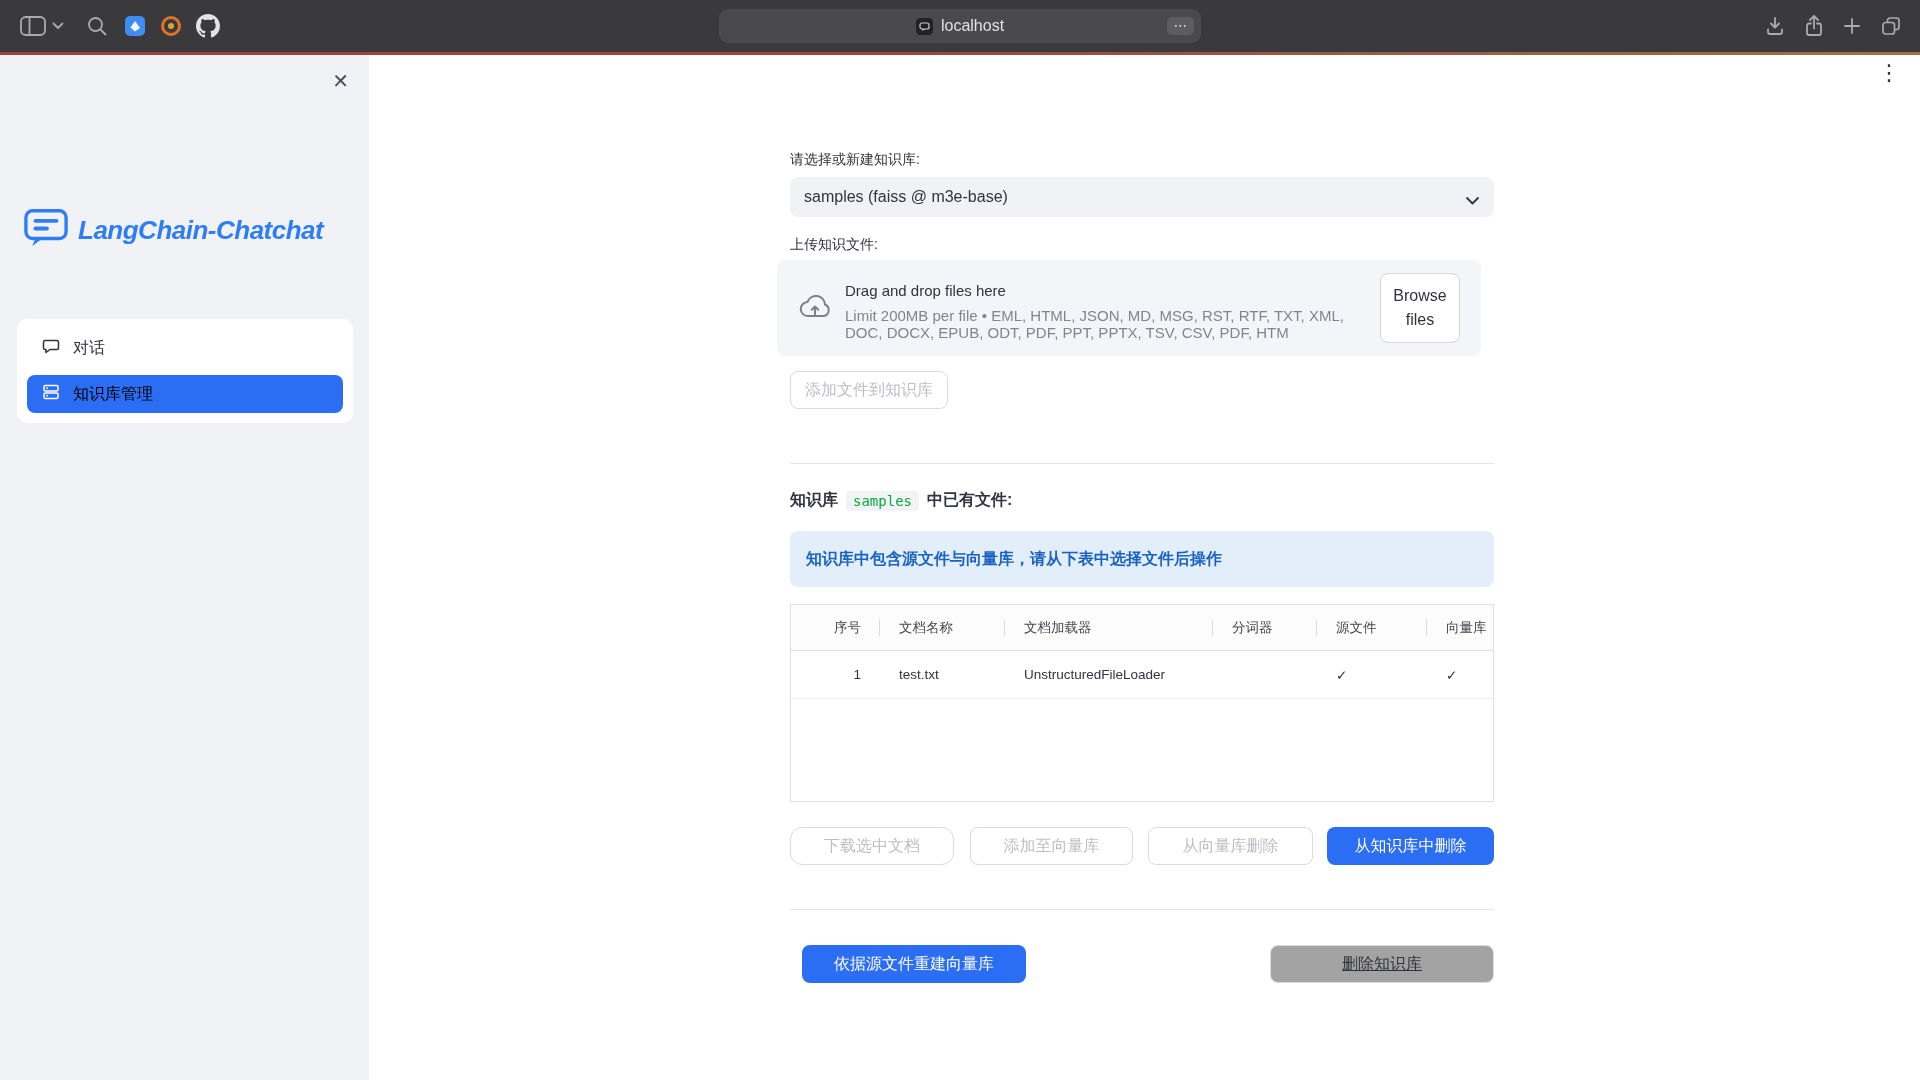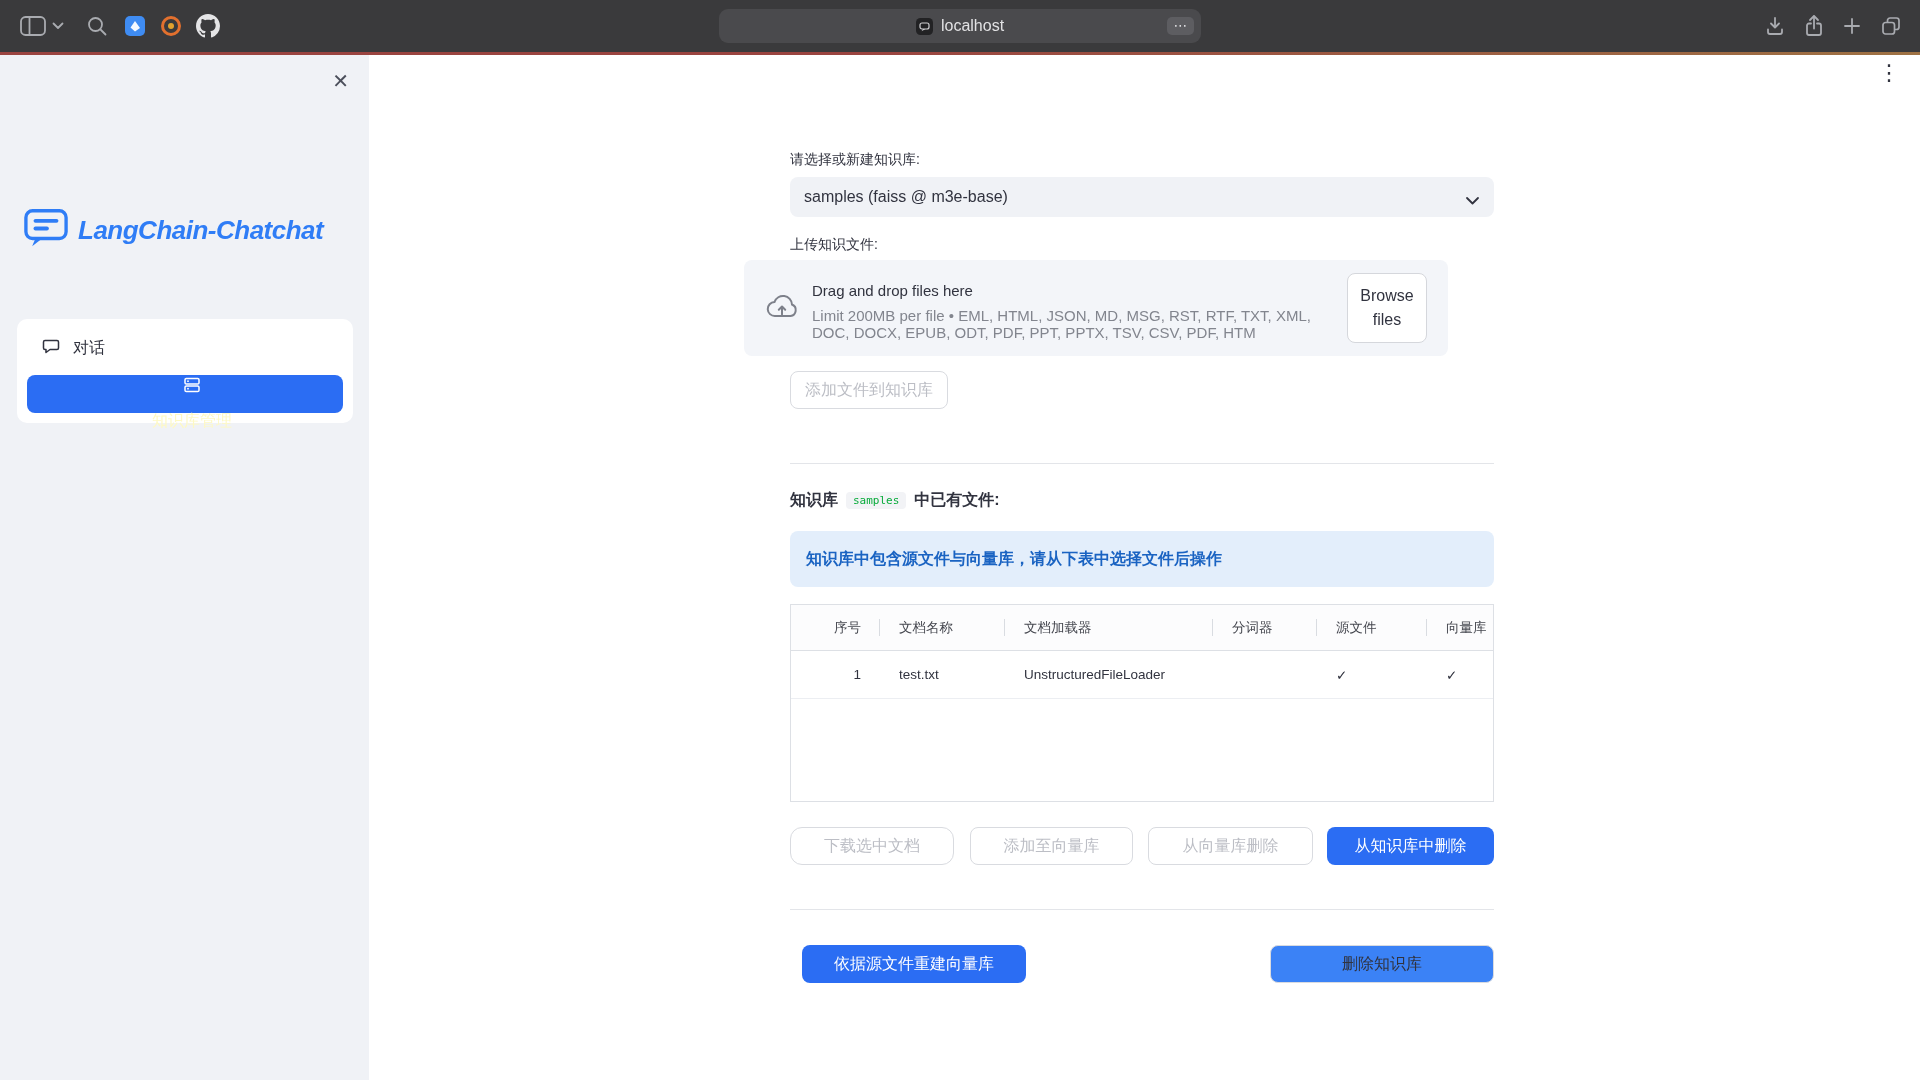--- a/index.html
+++ b/index.html
@@ -24,51 +24,51 @@
 
   
   .sidebar{position:absolute;top:55px;left:0;bottom:0;width:369px;background:#f0f2f6;}
   .sb-close{position:absolute;top:16px;right:20px;font-size:20px;color:#4b4f5b;cursor:pointer;line-height:1;}
   .logo{position:absolute;top:152px;left:24px;display:flex;align-items:center;gap:10px;}
   .logo-text{font-size:26px;font-weight:700;font-style:italic;color:#2f7df6;letter-spacing:-0.5px;white-space:nowrap;}
   .nav-panel{position:absolute;top:228px;left:17px;width:336px;background:#ffffff;border-radius:10px;padding:10px;margin-top:36px;}
   .nav-item{height:38px;border-radius:8px;display:flex;align-items:center;gap:12px;padding-left:14px;
             font-size:16px;color:#31333f;cursor:pointer;}
   .nav-item + .nav-item{margin-top:8px;}
-  .nav-item.selected{background:var(--accent,#2b6df3);color:#fef9c3;flex-direction:column;}
+  .nav-item.selected{background:var(--accent,#2b6df3);color:#000000;}
 
   
   .menu-dots{position:absolute;top:62px;right:20px;font-size:22px;color:#31333f;cursor:pointer;line-height:1;}
   .field-label{position:absolute;left:790px;font-size:14px;color:#31333f;}
   .selectbox{position:absolute;left:790px;top:177px;width:704px;height:40px;background:#f0f2f6;border-radius:8px;
              display:flex;align-items:center;padding:0 14px;cursor:pointer;}
   .selectbox .value{font-size:16px;color:#31333f;}
   .selectbox .chev{position:absolute;right:14px;top:15px;}
 
-  .dropzone{position:absolute;left:744px;top:260px;width:704px;height:96px;background:#f3f5f9;border-radius:8px;cursor:pointer;}
+  .dropzone{position:absolute;left:777px;top:260px;width:704px;height:96px;background:#f3f5f9;border-radius:8px;cursor:pointer;}
   .dz-cloud{position:absolute;left:20px;top:33px;}
   .dz-title{position:absolute;left:68px;top:22px;font-size:15px;color:#31333f;}
   .dz-limit{position:absolute;left:68px;top:47px;width:528px;font-size:15px;line-height:17px;color:#82858e;}
   .browse-btn{position:absolute;right:21px;top:13px;width:80px;height:70px;background:#ffffff;border:1px solid #d5d7dc;
               border-radius:8px;display:flex;align-items:center;justify-content:center;text-align:center;
               font-size:16px;line-height:24px;color:#31333f;cursor:pointer;padding:0 8px;}
 
   .btn{position:absolute;height:38px;border-radius:8px;display:flex;align-items:center;justify-content:center;
        font-size:16px;cursor:pointer;white-space:nowrap;}
   .btn.disabled{background:#ffffff;border:1px solid #d9dbe0;color:#bcbec5;}
   .btn.primary{background:var(--accent,#2b6df3);border:none;color:#ffffff;}
-  .btn.secondary{background:#3b82f6;border:1px solid #d9dbe0;color:#31333f;}
+  .btn.secondary{background:#a3a3a3;border:1px solid #d9dbe0;color:#31333f;text-decoration:underline;}
   .add-btn{left:790px;top:371px;padding:16px 14px;}
 
   .divider{position:absolute;left:790px;width:704px;height:1px;background:#e3e5e9;}
   .div1{top:463px;} .div2{top:909px;}
 
   .kb-heading{position:absolute;left:790px;top:490px;display:flex;align-items:center;gap:8px;
               font-size:16px;font-weight:700;color:#31333f;}
-  .kb-heading code{font-family:"DejaVu Sans Mono","Liberation Mono",monospace;font-size:11px;font-weight:400;
+  .kb-heading code{font-family:"DejaVu Sans Mono","Liberation Mono",monospace;font-size:14px;font-weight:400;
                    color:#09ab3b;background:#f2f3f6;border-radius:4px;padding:2px 7px;}
 
   .infobox{position:absolute;left:790px;top:531px;width:704px;height:56px;background:#e3eefb;border-radius:8px;
            display:flex;align-items:center;padding:0 16px;font-size:16px;font-weight:600;color:#1a63c2;}
 
   .datatable{position:absolute;left:790px;top:604px;width:704px;height:198px;background:#ffffff;
              border:1px solid #dde0e5;font-size:13.5px;color:#31333f;}
   .trow{display:flex;}
   .thead{height:46px;border-bottom:1px solid #dde0e5;background:#fcfcfd;}
   .tdata{height:48px;border-bottom:1px solid #eceef2;}

